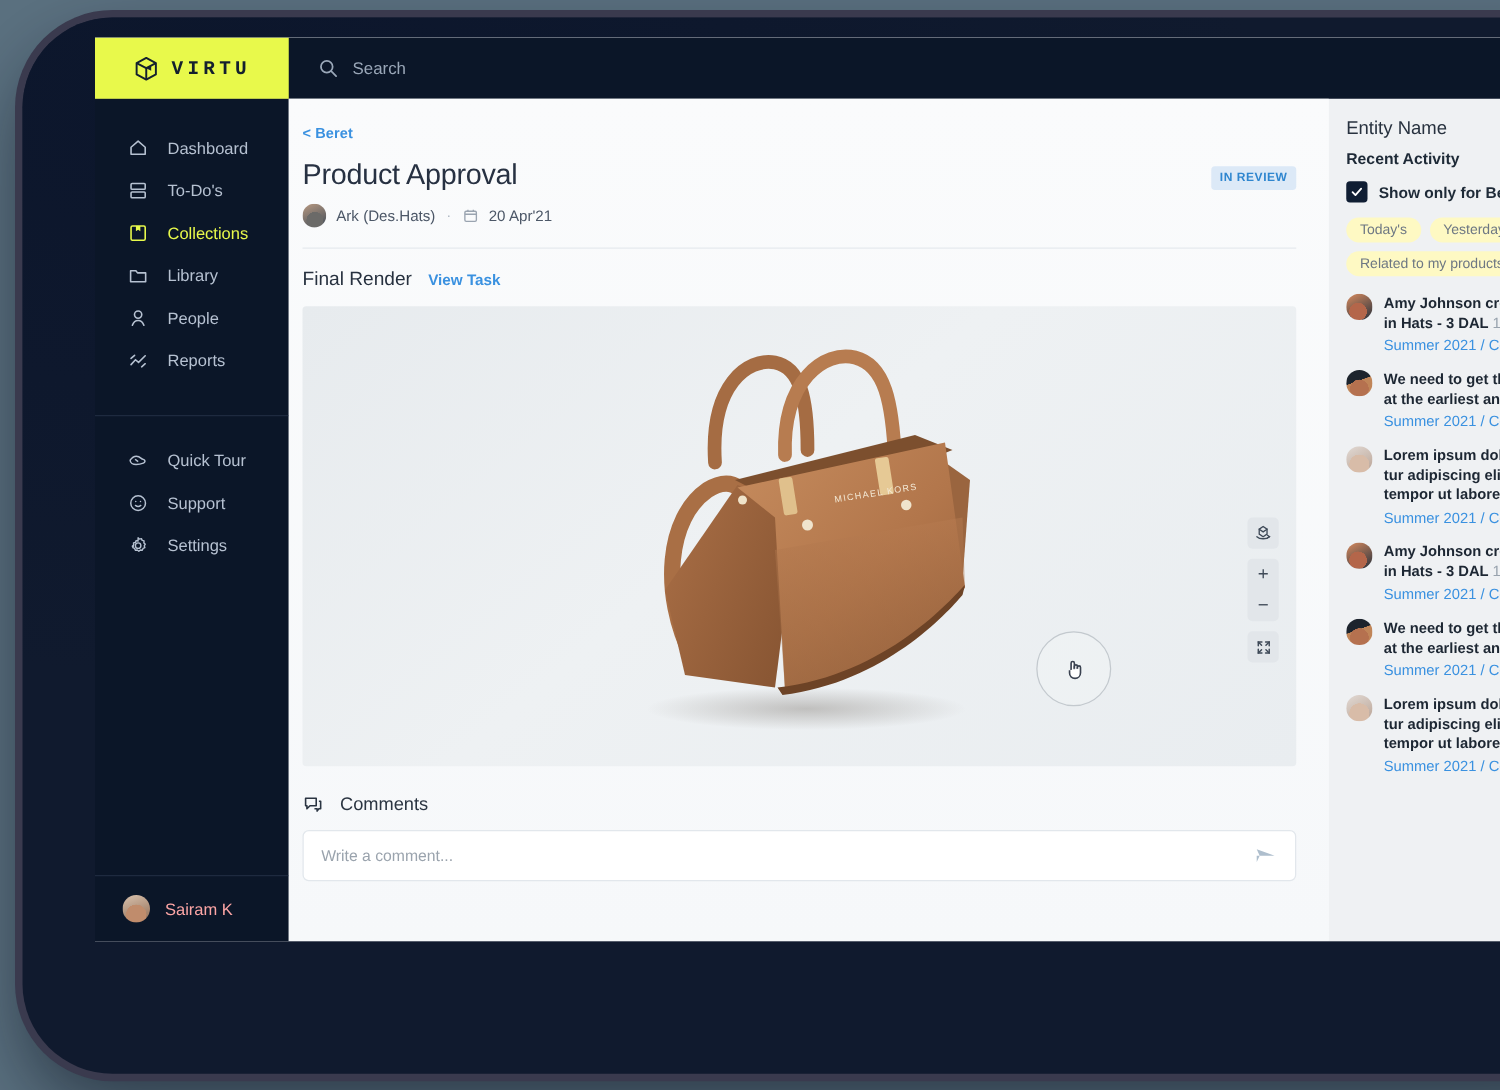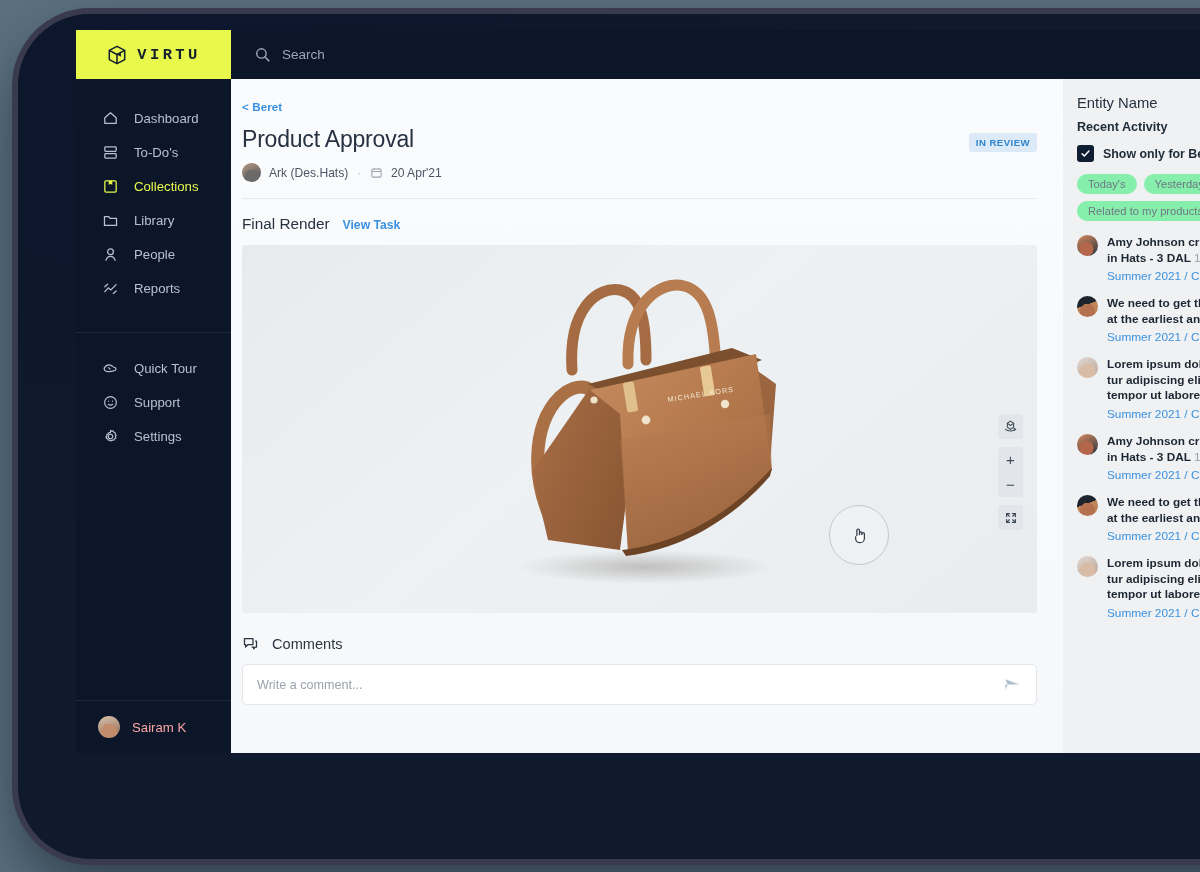--- a/index.html
+++ b/index.html
@@ -215,21 +215,21 @@
   .rp-entity { font-size:14.8px; color:#28323f; font-weight:400; }
   .rp-recent { font-size:12.6px; color:#1e2a37; font-weight:700; margin-top:9px; }
   .rp-check { display:flex; align-items:center; gap:9px; margin-top:11px; cursor:pointer; }
   .cbox {
     width:17px;height:17px;flex:0 0 17px;border-radius:3px;background:#101e33;
     display:flex;align-items:center;justify-content:center;
   }
   .rp-check-label { font-size:12.4px; color:#1e2a37; font-weight:700; }
   .chips { display:flex; flex-wrap:wrap; gap:7px; margin-top:12px; }
   .chip {
-    background:#86efac; border-radius:20px;
+    background:#fef9c3; border-radius:20px;
     padding:4px 11px; font-size:11.2px; color:#6d7783;
     cursor:pointer; white-space:nowrap;
   }
   .feed { margin-top:14px; }
   .feed-item { display:flex; gap:9px; margin-bottom:13px; }
   .fav { width:21px;height:21px;border-radius:50%;flex:0 0 21px; }
   .fav.a { background:radial-gradient(circle at 45% 68%,#b4664a 0 38%,rgba(0,0,0,0) 39%),linear-gradient(150deg,#d88b5f,#26303c); }
   .fav.b { background:radial-gradient(circle at 50% 72%,#b5714f 0 40%,rgba(0,0,0,0) 41%),linear-gradient(160deg,#1d242d 0 42%,#c08558 43%); }
   .fav.c { background:radial-gradient(circle at 50% 70%,#d8bca8 0 44%,rgba(0,0,0,0) 45%),linear-gradient(150deg,#e2dad4,#b9a395); }
   .fbody { min-width:0; }

